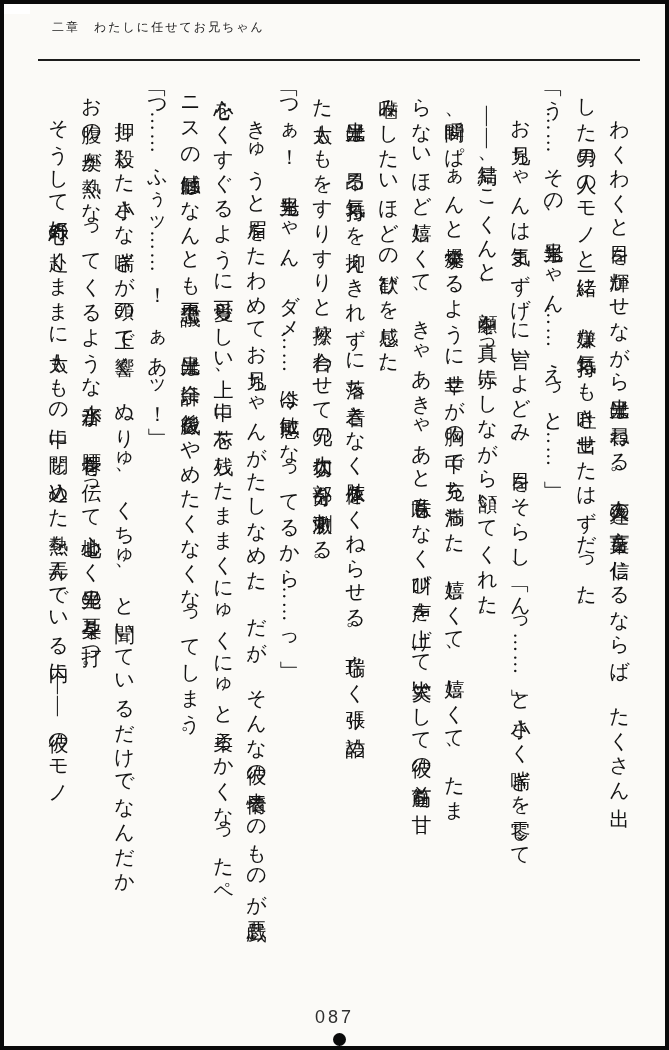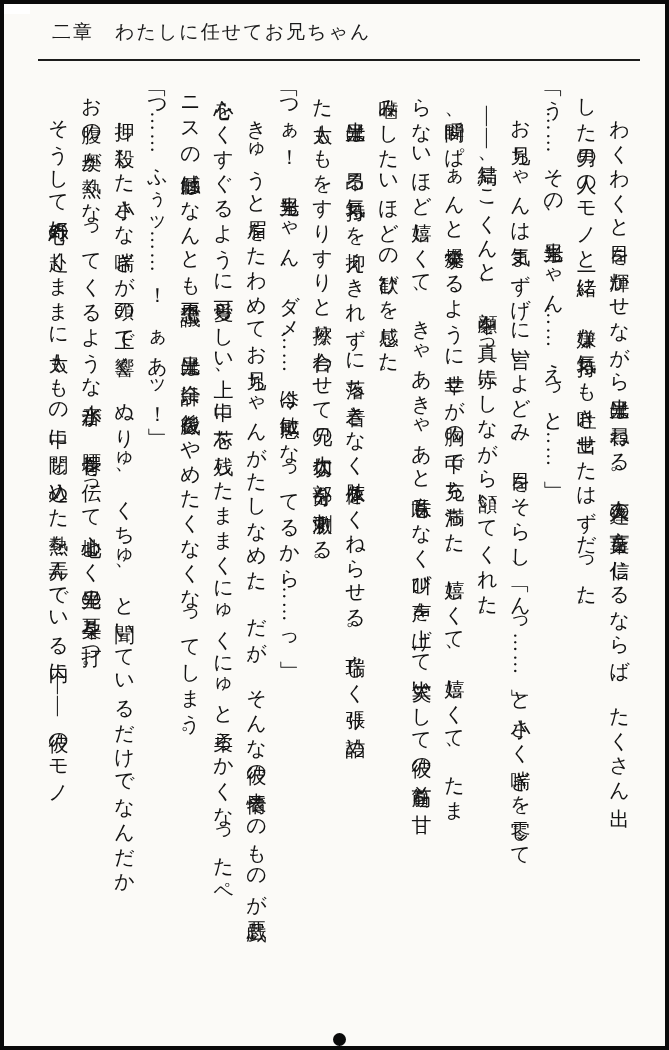--- a/index.html
+++ b/index.html
@@ -21,21 +21,21 @@
     position: absolute;
     top: -4px; left: -4px;
     width: 30px; height: 14px;
     background: #ffffff;
   }
 
   .chapter-title {
     position: absolute;
     top: 15px;
     left: 48px;
-    font-size: 19px;
+    font-size: 12px;
     letter-spacing: 2px;
     color: #1b1b1b;
     white-space: nowrap;
   }
 
   .header-rule {
     position: absolute;
     top: 55px;
     left: 34px;
     width: 602px;
@@ -117,17 +117,18 @@
     <p>「つぁ！　光里ちゃん、ダメ……今は敏感になってるから……っ」</p>
     <p class="p-indent">きゅうと眉をたわめてお兄ちゃんがたしなめた。だが、そんな彼の表情そのものが悪戯</p>
     <p>心をくすぐるように可愛らしい上、中に芯を残したままくにゅくにゅと柔らかくなったペ</p>
     <p>ニスの感触はなんとも不思議で、光里は余計に後戯をやめたくなくなってしまう。</p>
     <p>「つ……ふぅッ……！　ぁあッ！」</p>
     <p class="p-indent">押し殺した小さな喘ぎが頭の上で響く。ぬりゅ、くちゅ、と聞いているだけでなんだか</p>
     <p>お腹の奥が熱くなってくるような水音が、腰骨を伝って心地よく光里の耳朶を打つ。</p>
     <p class="p-indent">そうして好奇心の赴くままに太ももの中に閉じ込めた熱を弄んでいる内に――彼のモノ</p>
   </div>
 
+  <div class="page-number">087</div>
 
   <div class="binding-mark"></div>
   <div class="binding-stem"></div>
 
 </div>
 
 </body></html>

